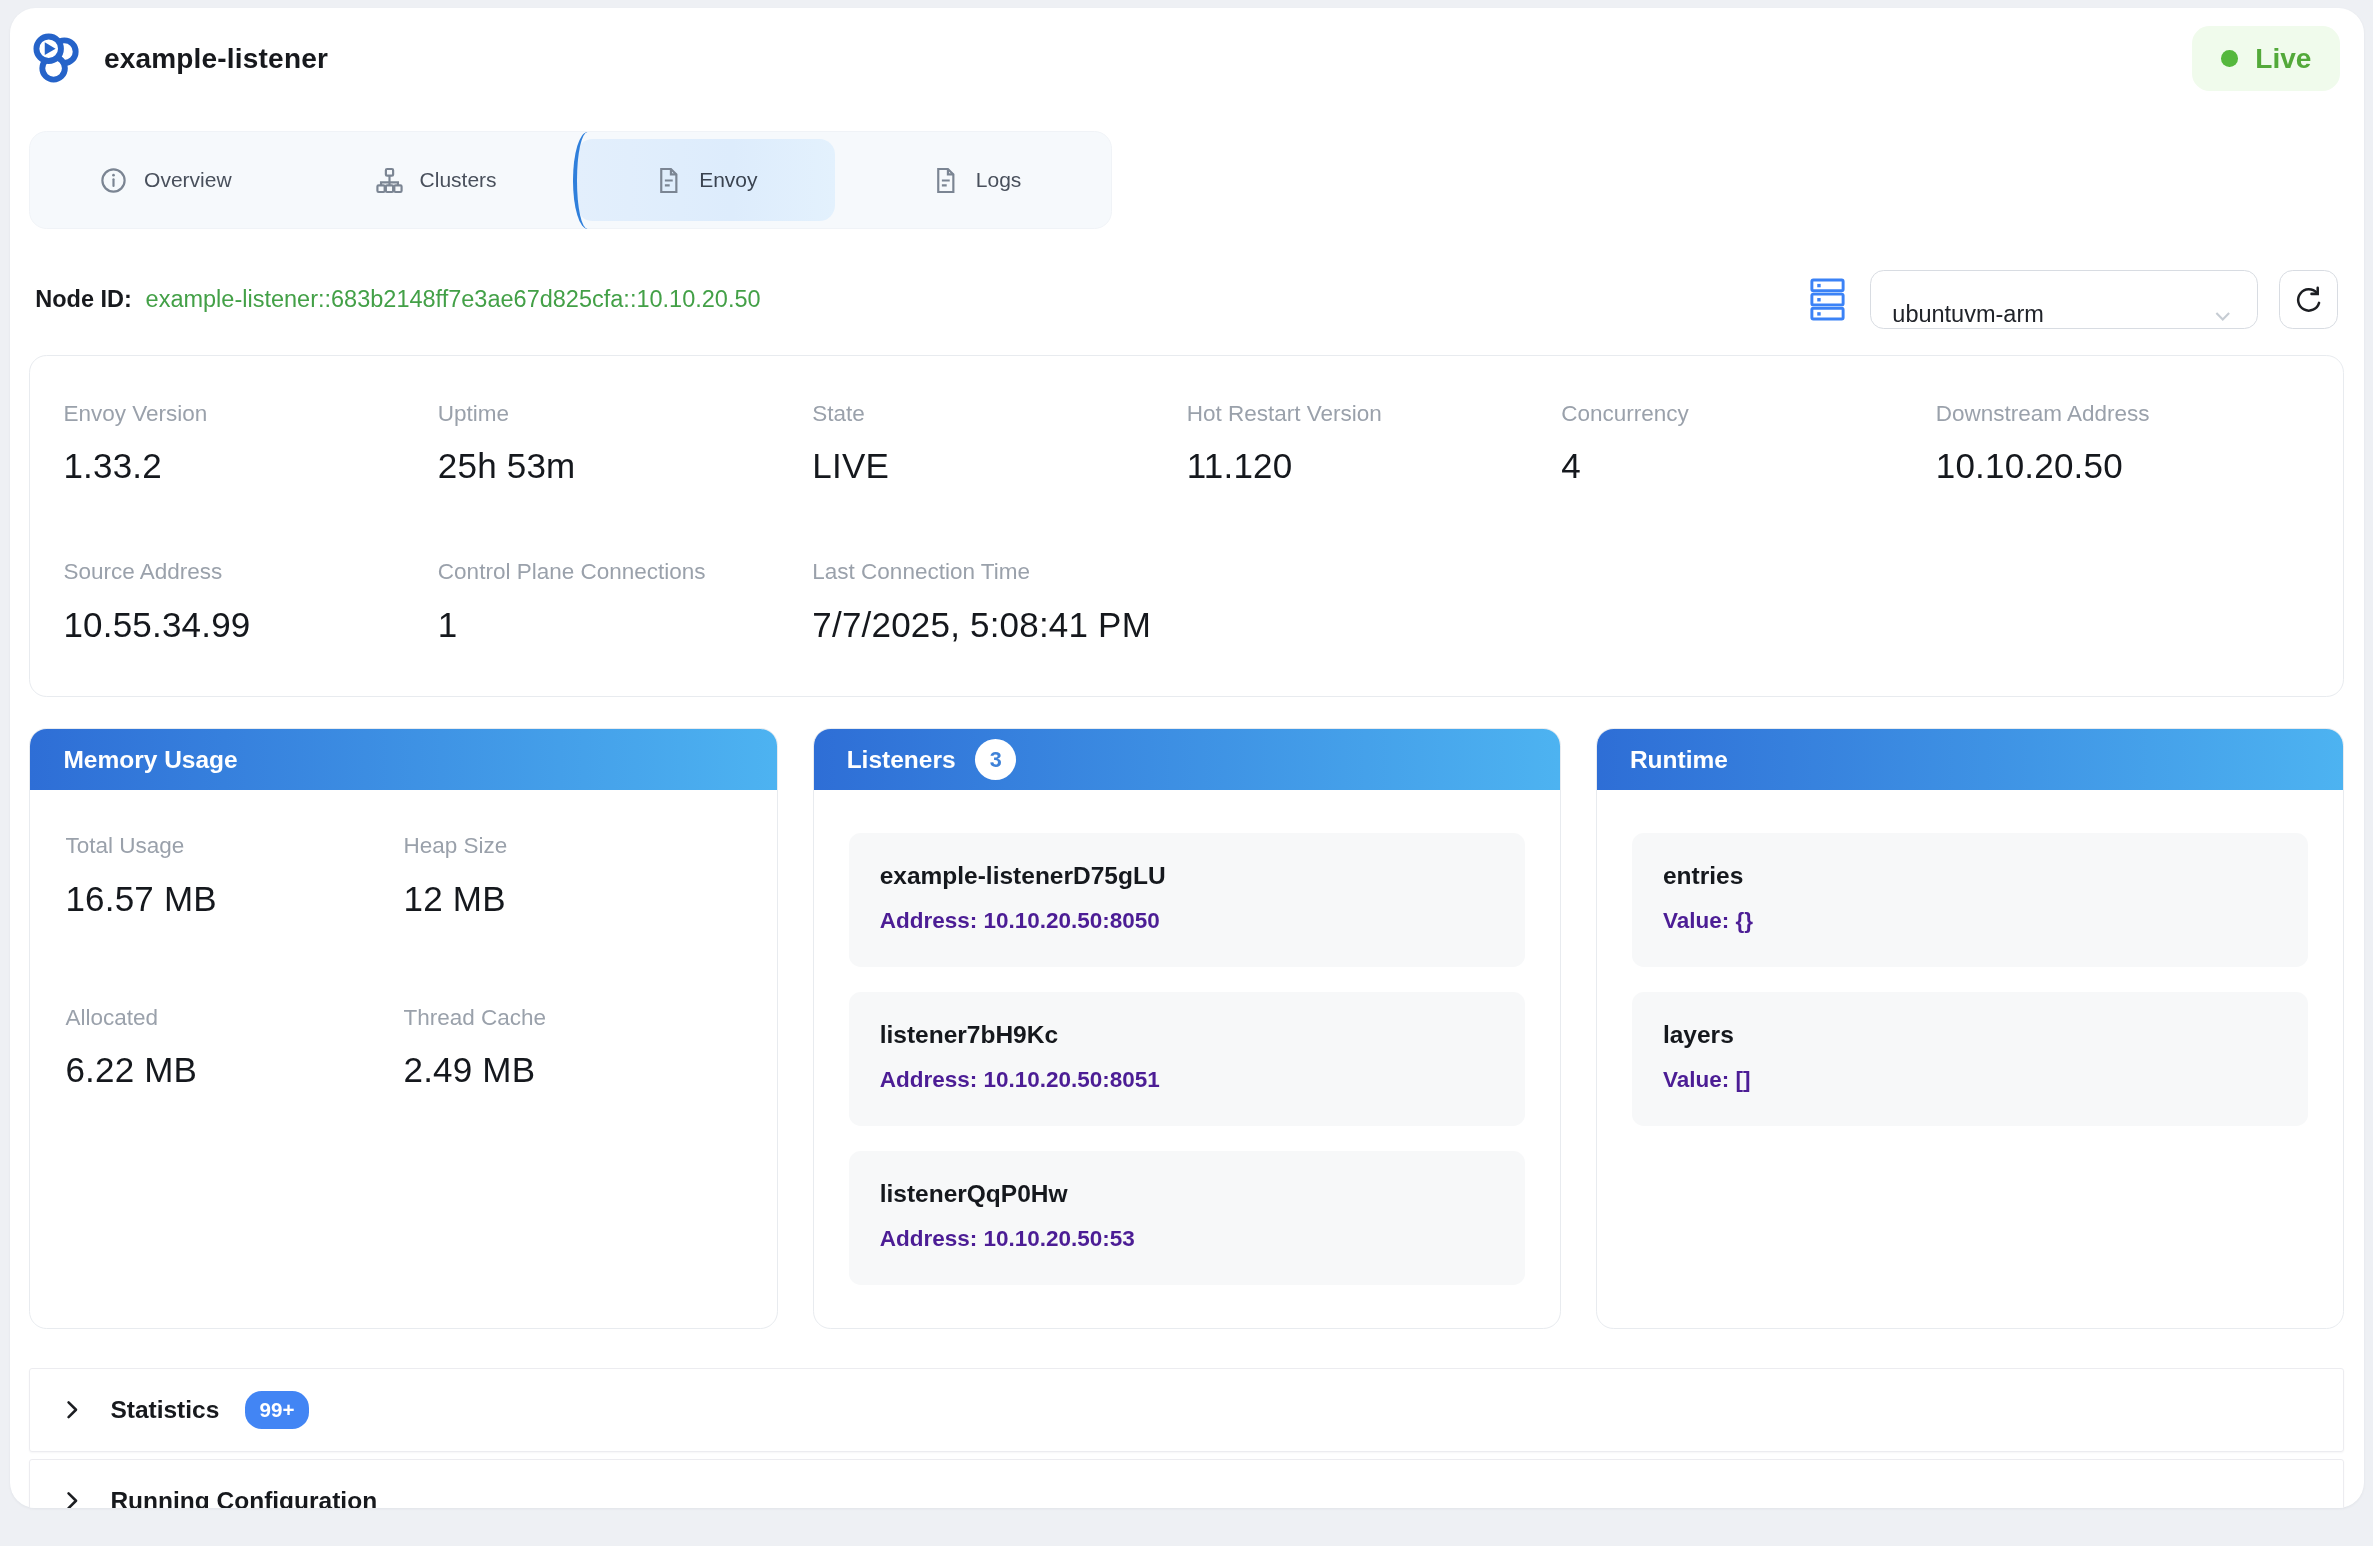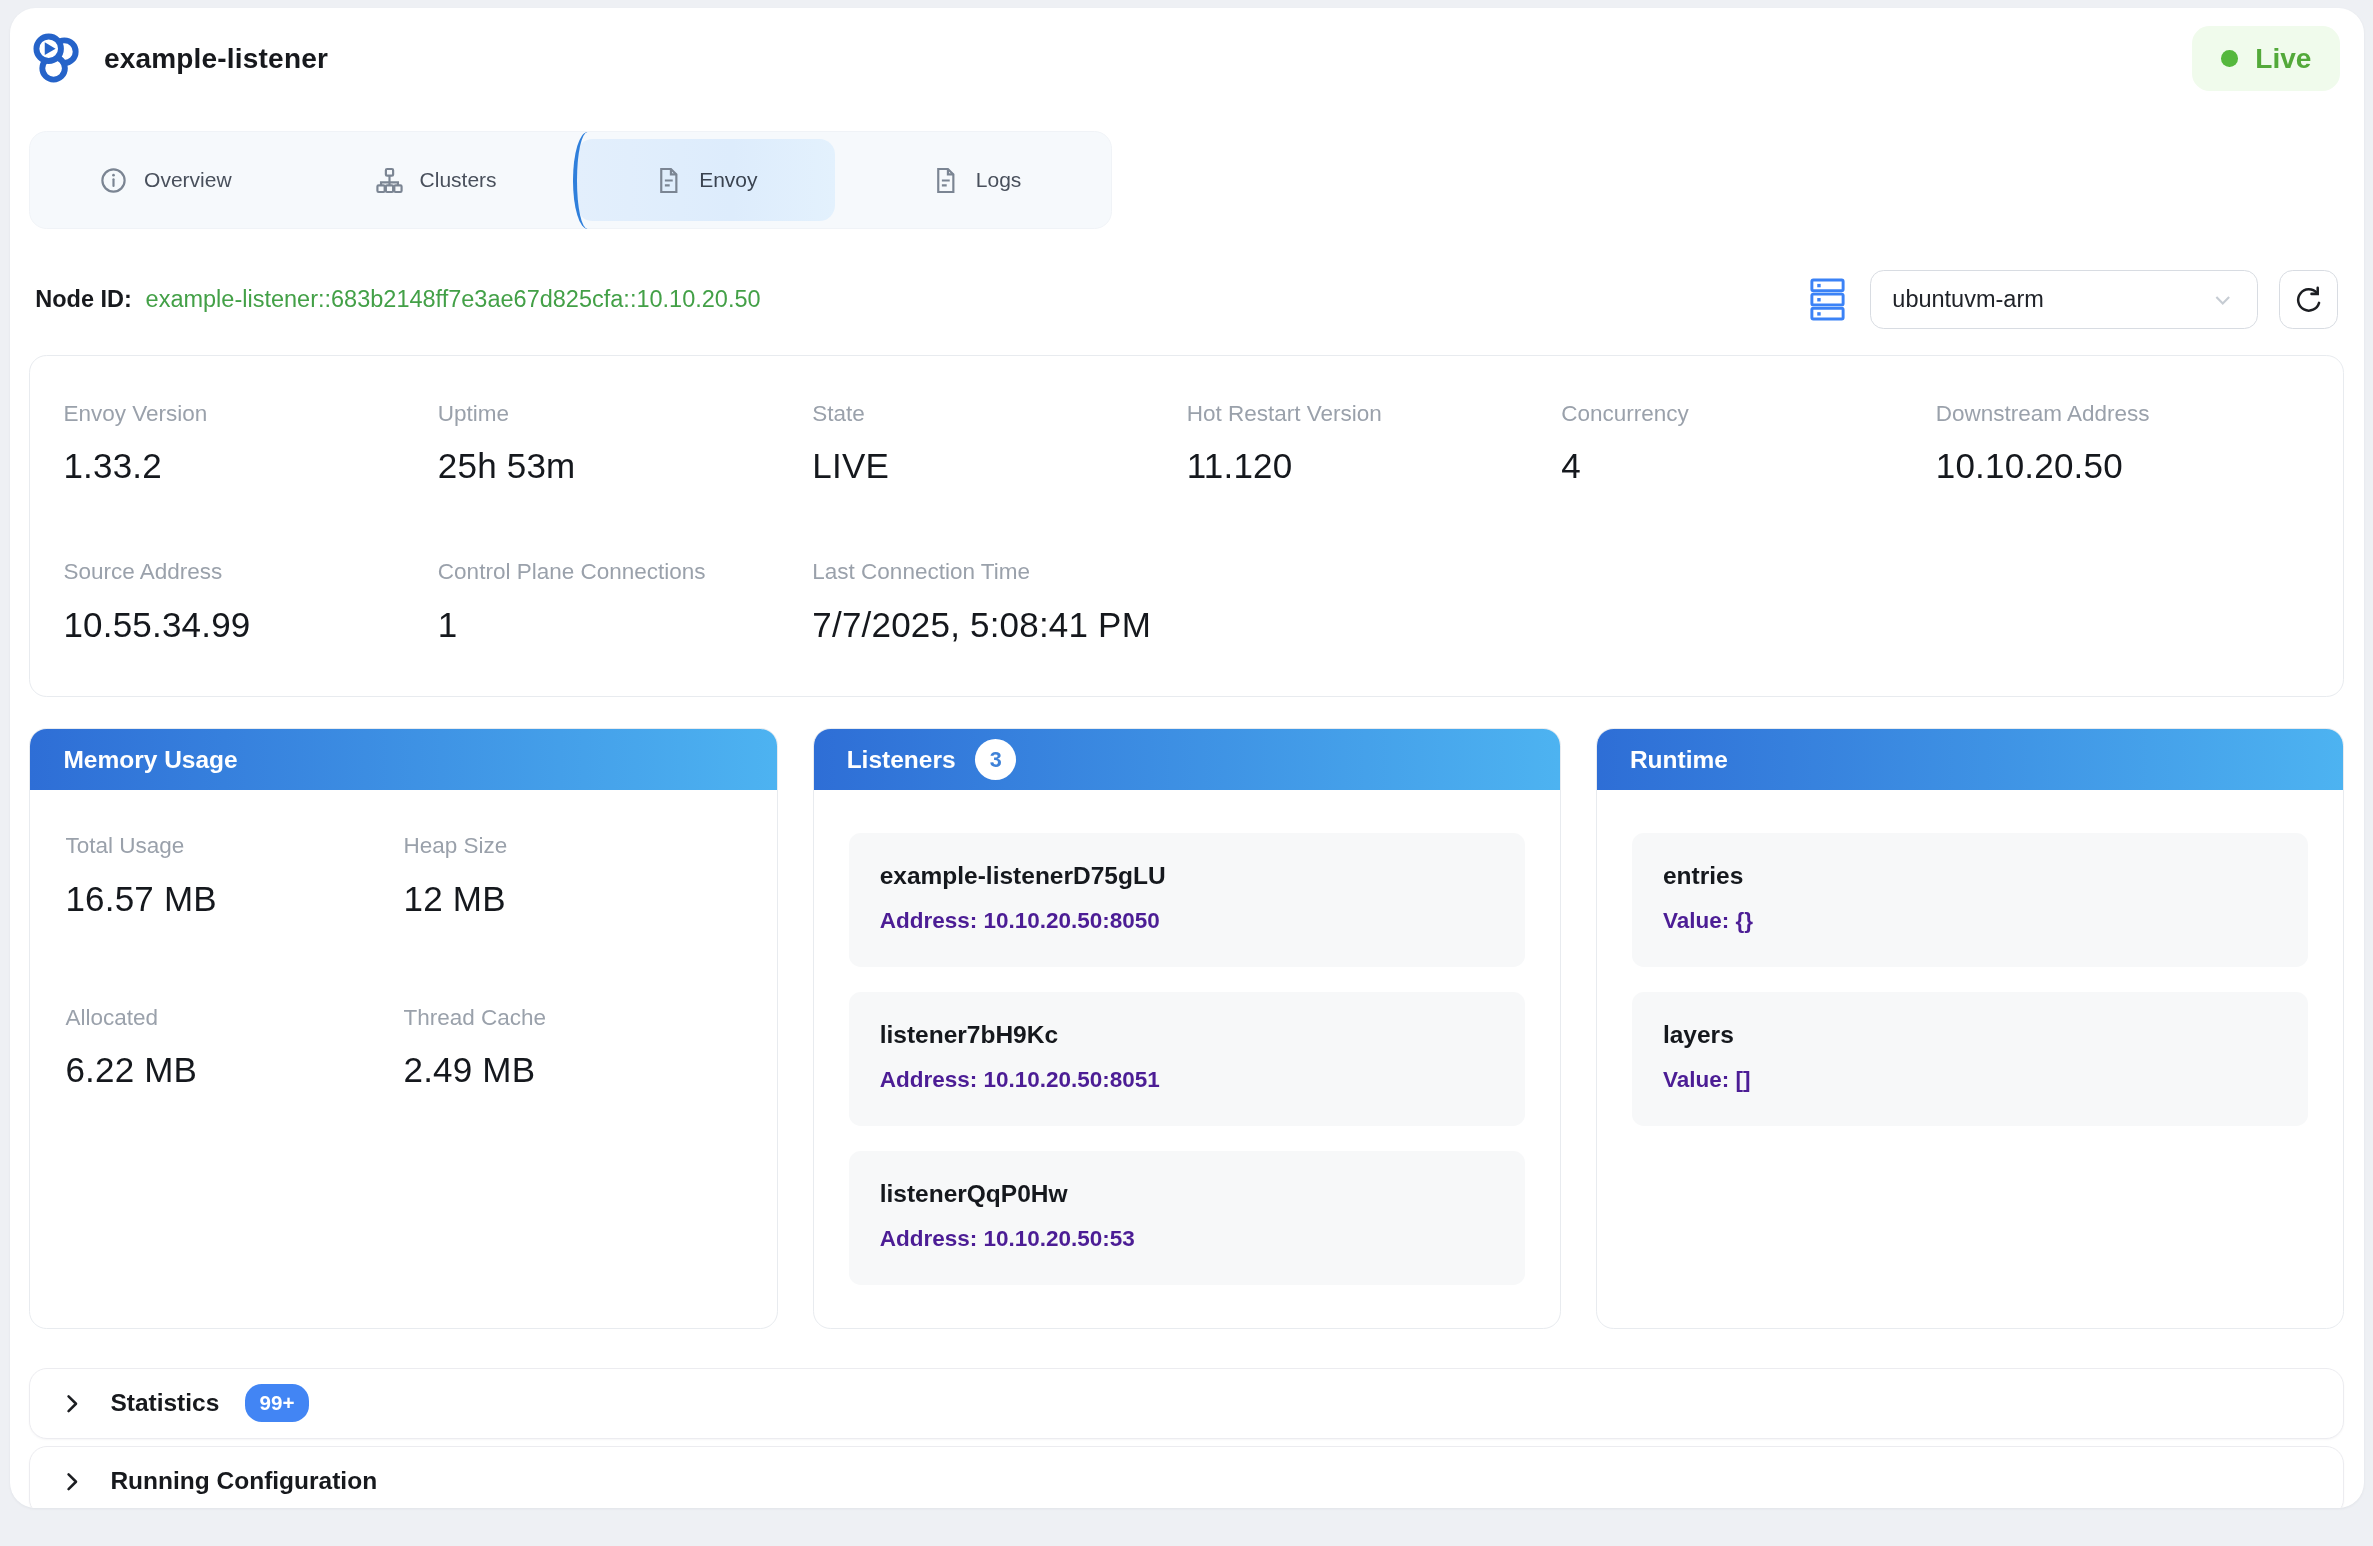--- a/index.html
+++ b/index.html
@@ -20,21 +20,21 @@
   .tab .ticon { width:29px; height:29px; color:#7b8593; }
   .tab.active { background:linear-gradient(90deg,#e3effc,#ddecfc 60%, #e3f1fd); color:#3a4350; font-weight:500; }
   .tab.active::before { content:""; position:absolute; left:-3.9px; top:-7.8px; bottom:-7.8px; width:25.5px; border-left:4.9px solid #2f7fdb; border-radius:50%; }
 
   
   .node-row { margin-top:41px; display:flex; align-items:center; padding:0 5.9px; }
   .node-label { font-size:23.5px; font-weight:700; color:#17191d; }
   .node-value { font-size:23.5px; font-weight:500; color:#43a047; margin-left:13.7px; }
   .node-controls { margin-left:auto; display:flex; align-items:center; gap:21.6px; }
   .server-icon { width:41px; height:45px; }
-  .node-select { width:388px; height:59px; border:1.5px solid #d8dce2; border-radius:13.7px; display:flex; align-items:center; padding:0 21.6px; font-size:23.5px; color:#202329; cursor:pointer; }
+  .node-select { width:388px; height:59px; border:1.5px solid #d8dce2; border-radius:13.7px; display:flex; align-items:flex-end; padding:0 21.6px; font-size:23.5px; color:#202329; cursor:pointer; }
   .node-select .chev { margin-left:auto; width:25.5px; height:25.5px; color:#c6ccd3; }
   .refresh-btn { width:59px; height:59px; border:1.5px solid #d8dce2; border-radius:13.7px; background:#fff; display:flex; align-items:center; justify-content:center; cursor:pointer; }
   .refresh-btn svg { width:31px; height:31px; }
 
   
   .info-card { margin-top:25.5px; border:1px solid #e8ebef; border-radius:17.6px; padding:45px 33px 51px 33px; display:grid; grid-template-columns:repeat(6,1fr); row-gap:73px; }
   .field-label { font-size:22.5px; color:#9aa1ab; }
   .field-value { font-size:35px; color:#15181d; margin-top:19.6px; letter-spacing:0.2px; }
 
   
@@ -44,21 +44,21 @@
   .count-badge { margin-left:19.6px; width:41px; height:41px; border-radius:50%; background:#ffffff; color:#3f82d8; font-size:21.6px; font-weight:600; display:flex; align-items:center; justify-content:center; }
   .gcard-body { padding:43px 35px; }
   .mem-grid { display:grid; grid-template-columns:1fr 1fr; row-gap:86px; }
   .list-item { background:#f7f8f9; border-radius:11.8px; padding:29px 31px 33px 31px; margin-bottom:25.5px; }
   .list-item:last-child { margin-bottom:0; }
   .item-name { font-size:24.5px; font-weight:700; color:#15181d; }
   .item-sub { font-size:22.5px; color:#4c1d95; margin-top:17.6px;font-weight:bold; }
 
   
   .accordions { margin-top:39px; }
-  .acc-row { border:1px solid #ececf0; border-radius:18px; height:71px; display:flex; align-items:center; gap:25.5px; padding:0 29px; margin-bottom:6.9px; background:#fff; box-shadow:0 1px 2px rgba(20,30,50,.04); cursor:pointer; }
+  .acc-row { border:1px solid #ececf0; border-radius:3px; height:84px; display:flex; align-items:center; gap:25.5px; padding:0 29px; margin-bottom:6.9px; background:#fff; box-shadow:0 1px 2px rgba(20,30,50,.04); cursor:pointer; }
   .acc-label { font-size:24.5px; font-weight:700; color:#17191d; }
   .chevron-right { width:25.5px; height:25.5px; color:#1c1e22; }
   .pill-blue { background:#4285f4; color:#fff; font-size:20.6px; font-weight:600; border-radius:16.7px; padding:6.9px 14.7px; }
 </style>
 </head>
 <body>
 
 <div class="panel">
 
   <div class="app-header">

